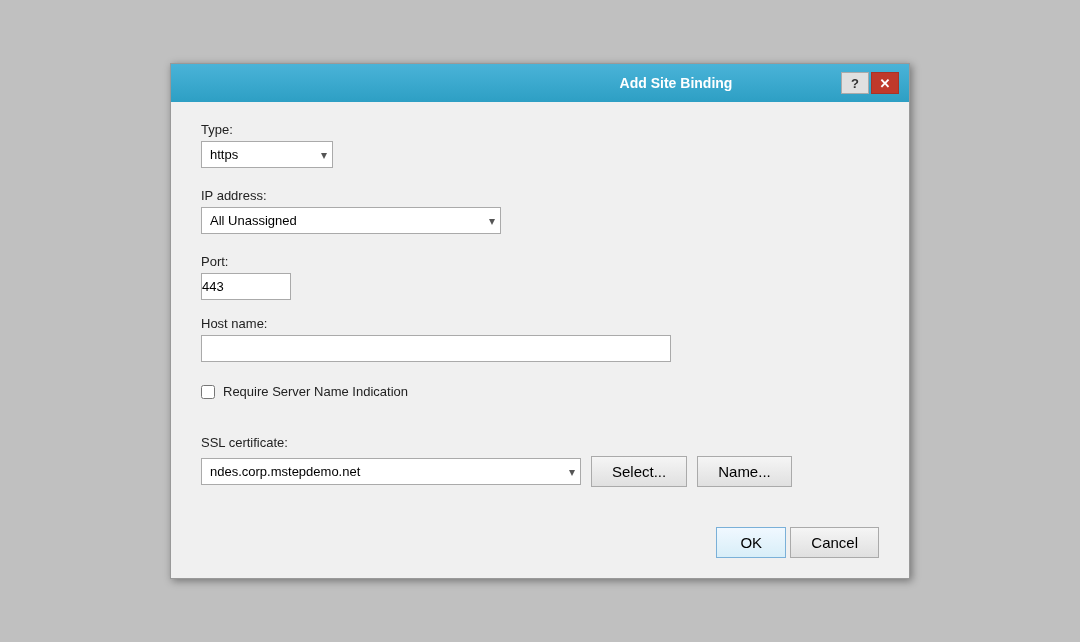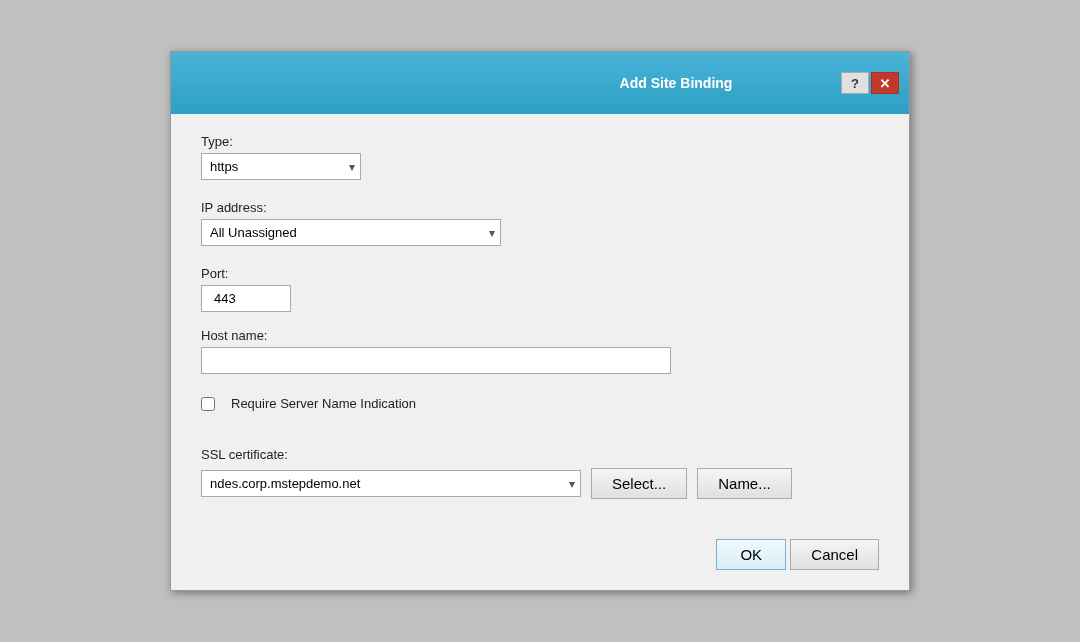--- a/index.html
+++ b/index.html
@@ -21,21 +21,21 @@
 
     .dialog {
       width: 740px;
       background: #f0f0f0;
       border: 1px solid #999;
       box-shadow: 2px 2px 8px rgba(0,0,0,0.4);
     }
 
     .title-bar {
       background: linear-gradient(to bottom, #4ab3d8, #2d9fc4);
-      padding: 20px 10px;
+      padding: 8px 10px;
       display: flex;
       align-items: center;
       justify-content: space-between;
     }
 
     .title-text {
       color: white;
       font-size: 14px;
       font-weight: 600;
       flex: 1;
@@ -114,47 +114,47 @@
       position: absolute;
       right: 6px;
       top: 50%;
       transform: translateY(-50%);
       pointer-events: none;
       font-size: 12px;
       color: #555;
     }
 
     .type-select {
-      width: 160px;
+      width: 132px;
     }
 
     .ip-select {
       width: 300px;
     }
 
     .port-input {
       border: 1px solid #aaa;
       background: white;
-      padding: 5px 12px;
+      padding: 5px 0;
       font-size: 13px;
       width: 90px;
     }
 
     .hostname-input {
       border: 1px solid #aaa;
       background: white;
       padding: 5px 8px;
       font-size: 13px;
       width: 470px;
     }
 
     .checkbox-row {
       display: flex;
       align-items: center;
-      gap: 16px;
+      gap: 8px;
       margin-bottom: 20px;
     }
 
     .checkbox-row input[type="checkbox"] {
       width: 14px;
       height: 14px;
       cursor: pointer;
     }
 
     .ssl-section {

